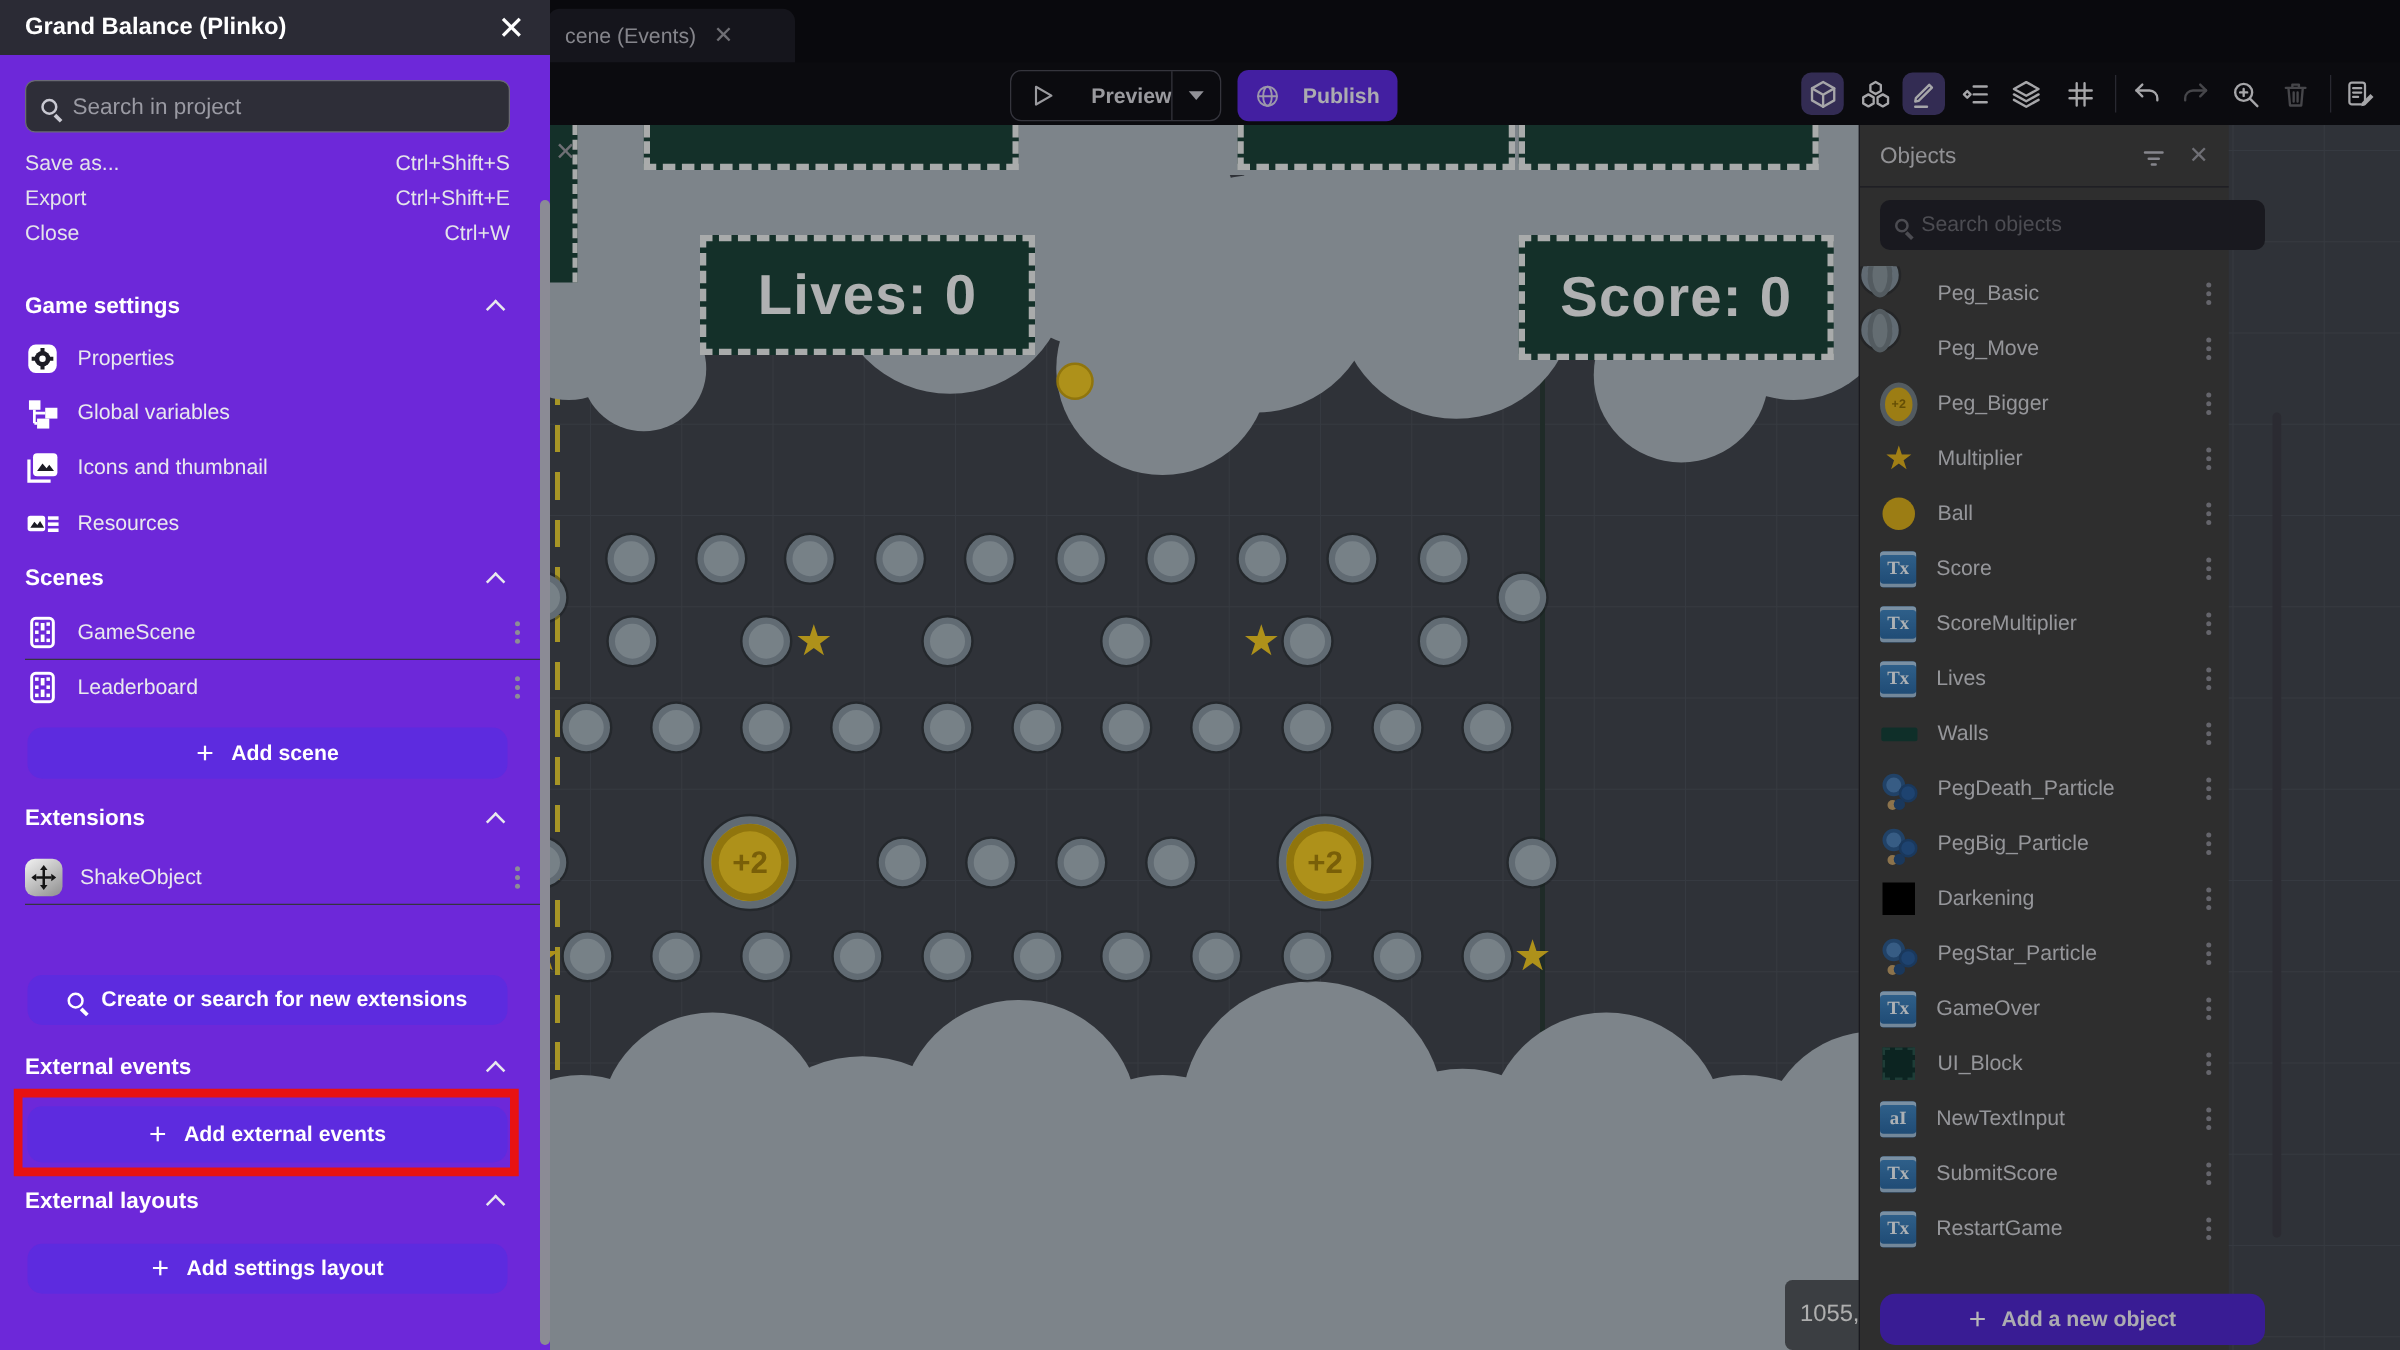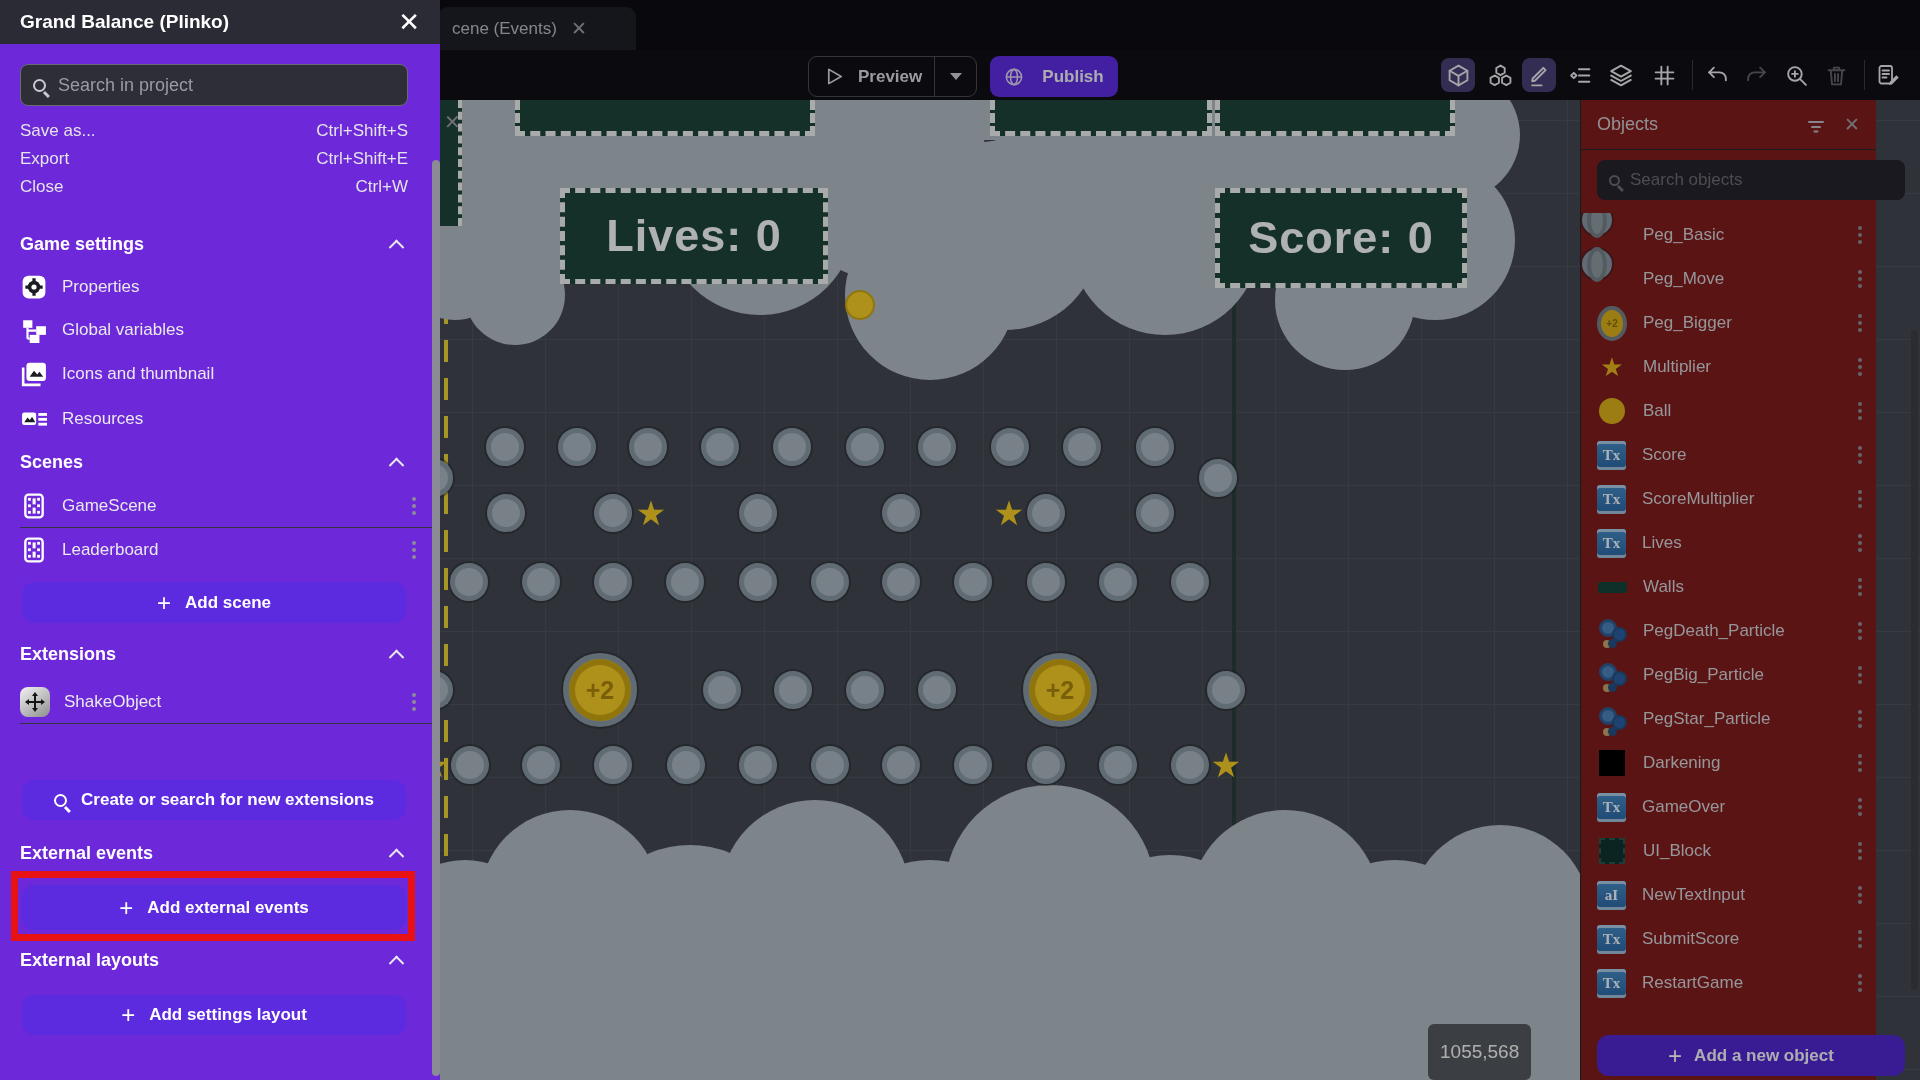--- a/index.html
+++ b/index.html
@@ -14,21 +14,21 @@
   
   #tabbar{left:440px;top:0;width:1480px;height:50px;background:#0d0d12}
   #tab{left:438px;top:7px;width:198px;height:43px;background:#1e1e27;border-radius:10px 10px 0 0;
        display:flex;align-items:center;padding:0 14px;color:#b9b9c2;font-size:17px;gap:14px}
   #tab .tx{white-space:nowrap;overflow:hidden}
   .xgl{color:#9a9aa2;font-size:19px;line-height:1;cursor:pointer}
   #toolbar{left:440px;top:50px;width:1480px;height:50px;background:#101016}
 
   #previewBtn{left:808px;top:56px;width:169px;height:41px;border:1px solid #4a4a55;border-radius:9px;
       display:flex;align-items:center;color:#d6d6dc;font-weight:bold;font-size:17px}
-  #previewBtn .main{flex:1;display:flex;align-items:center;gap:14px;padding-left:16px;height:100%}
+  #previewBtn .main{flex:1;display:flex;align-items:center;gap:29px;padding-left:16px;height:100%}
   #previewBtn .split{width:42px;height:100%;border-left:1px solid #4a4a55;display:flex;align-items:center;justify-content:center}
   .chev-down{width:0;height:0;border-left:6px solid transparent;border-right:6px solid transparent;border-top:7px solid #c9c9d2}
   #publishBtn{left:990px;top:56px;width:128px;height:41px;background:var(--accent);border-radius:9px;
       display:flex;align-items:center;justify-content:center;gap:18px;color:#eeeef4;font-weight:bold;font-size:17px}
 
   .ticon{width:34px;height:34px;top:58px;border-radius:8px;display:flex;align-items:center;justify-content:center;cursor:pointer}
   .ticon.active{background:rgba(140,120,230,.45)}
   .ticon svg{stroke:#e6e6ea;fill:none;stroke-width:1.8px;stroke-linejoin:round;stroke-linecap:round}
   .ticon.dim svg{opacity:.38}
   .tdivider{top:60px;width:1px;height:30px;background:#3a3a44}
@@ -55,21 +55,21 @@
        display:flex;align-items:center;justify-content:center;font-weight:bold;font-size:25px;color:#a8840c}
   .sstar{position:absolute;color:var(--coin-yellow);font-size:34px;line-height:1;transform:translate(-50%,-50%);
        font-family:"DejaVu Sans",sans-serif}
   .sball{position:absolute;width:30px;height:30px;border-radius:50%;background:var(--coin-yellow);
        border:2px solid #c8a312;transform:translate(-50%,-50%)}
   #coordBadge{left:988px;top:924px;padding:17px 12px;background:rgba(8,8,10,.55);border-radius:6px;
        color:#f2f2f2;font-size:19px}
   #canvasClose{left:4px;top:12px;font-size:20px}
 
   
-  #objpanel{left:1580px;top:100px;width:296px;height:980px;background:#7f1d1d;border-left:1px solid #23232b}
+  #objpanel{left:1487px;top:100px;width:296px;height:980px;background:#404040;border-left:1px solid #23232b}
   #objhead{left:0;top:0;width:100%;height:50px;border-bottom:1px solid #26262e;display:flex;align-items:center;
       padding:0 16px;gap:18px}
   #objhead .t{flex:1;color:#c9c9ce;font-size:18px}
   #objsearch{left:16px;top:60px;width:308px;height:40px;background:#23232b;border-radius:8px;
       display:flex;align-items:center;padding:0 12px;gap:10px}
   #objsearch input{flex:1;background:none;border:none;outline:none;color:#cfcfd6;font-size:17px;font-family:inherit}
   #objsearch input::placeholder{color:#6a6a72}
   #objlist{left:0;top:113px;width:100%;height:880px;overflow:hidden}
   .orow{display:flex;align-items:center;height:44px;padding:0 14px 0 16px;gap:16px}
   .olabel{flex:1;color:#cfd0d6;font-size:17px}
@@ -437,29 +437,29 @@
           </span>
         </div>
         <div class="orow">
           <span class="oi particle"></span>
           <span class="olabel">PegBig_Particle</span>
           <span class="okebab">
             <i></i>
           </span>
         </div>
         <div class="orow">
+          <span class="oi black"></span>
+          <span class="olabel">Darkening</span>
+          <span class="okebab">
+            <i></i>
+          </span>
+        </div>
+        <div class="orow">
           <span class="oi particle"></span>
           <span class="olabel">PegStar_Particle</span>
-          <span class="okebab">
-            <i></i>
-          </span>
-        </div>
-        <div class="orow">
-          <span class="oi black"></span>
-          <span class="olabel">Darkening</span>
           <span class="okebab">
             <i></i>
           </span>
         </div>
         <div class="orow">
           <span class="oi text">Tx</span>
           <span class="olabel">GameOver</span>
           <span class="okebab">
             <i></i>
           </span>

